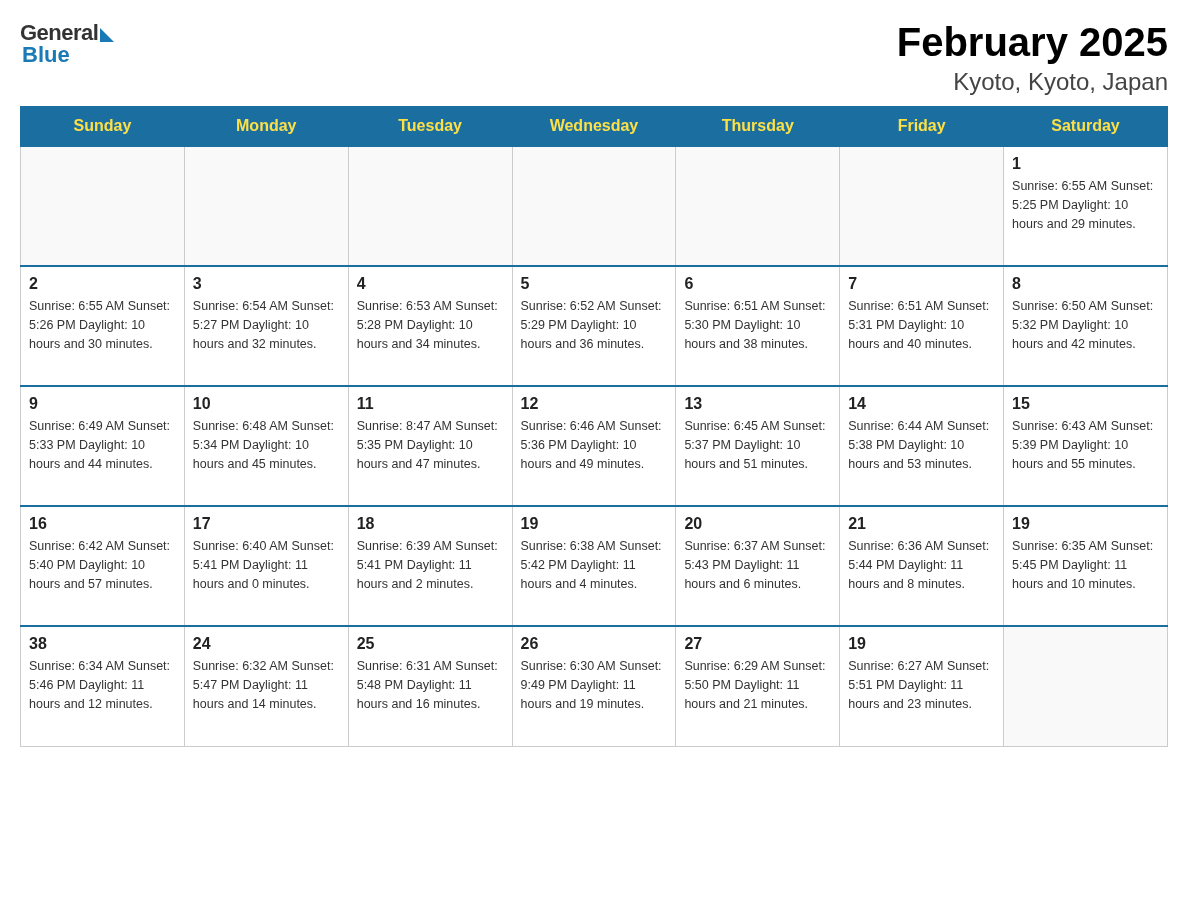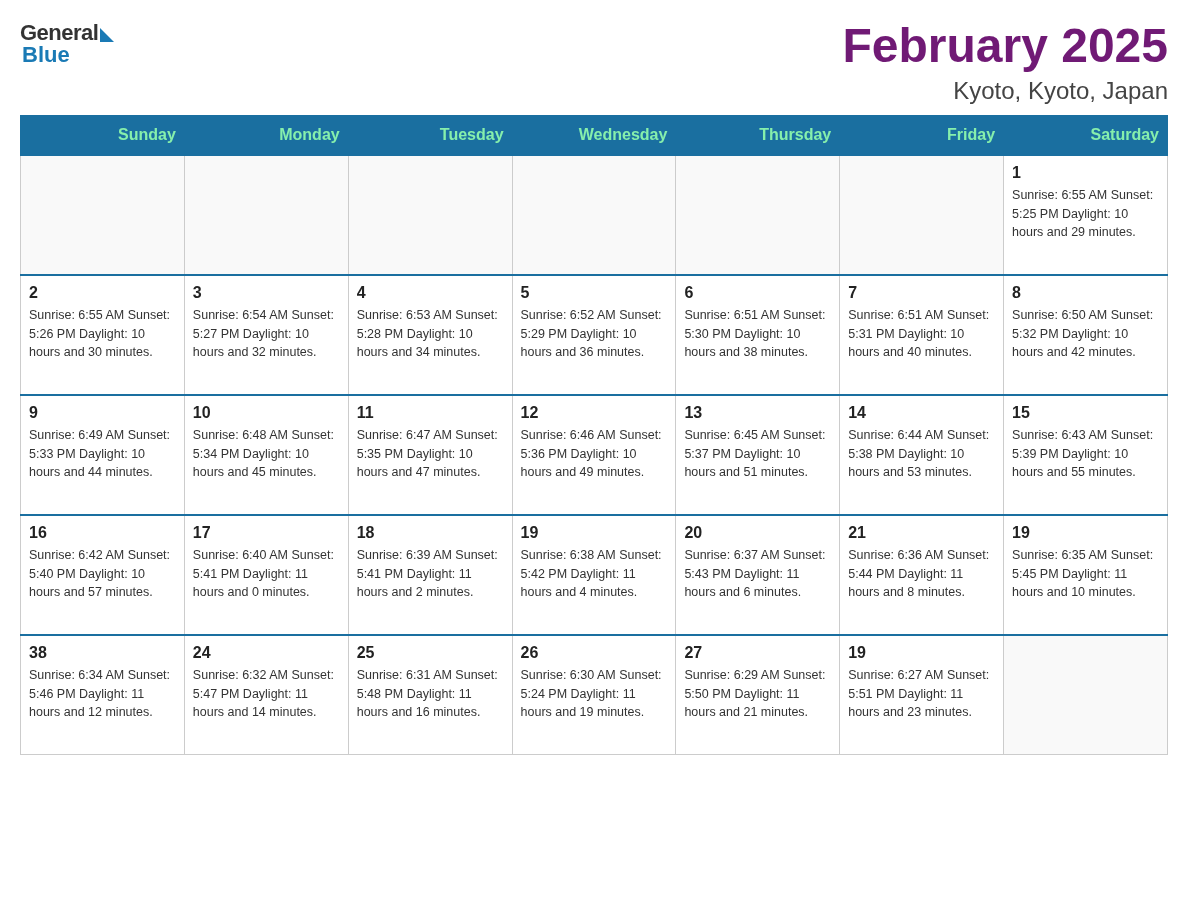--- a/index.html
+++ b/index.html
@@ -44,42 +44,42 @@
       font-size: 22px;
       font-weight: bold;
       color: #1a7ab5;
       margin-top: -4px;
       padding-left: 2px;
     }
     .title-area {
       text-align: right;
     }
     .calendar-title {
-      font-size: 48px;
-      font-weight: bold;
-      color: #701a75;
+      font-size: 40px;
+      font-weight: bold;
+      color: #000000;
       line-height: 1.1;
     }
     .calendar-subtitle {
       font-size: 24px;
       color: #444;
       margin-top: 4px;
     }
     .calendar {
       width: 100%;
       border-collapse: collapse;
       margin-top: 8px;
     }
     .calendar th {
       background-color: #1a6fa0;
-      color: #86efac;
+      color: #fde047;
       font-size: 16px;
       font-weight: bold;
       padding: 10px 8px;
-      text-align: right;
+      text-align: center;
       border: 1px solid #1a6fa0;
     }
     .calendar td {
       border: 1px solid #ccc;
       vertical-align: top;
       padding: 8px;
       width: calc(100% / 7);
       height: 120px;
     }
     .day-number {
@@ -196,21 +196,21 @@
 Daylight: 10 hours and 44 minutes.</div>
         </td>
         <td>
           <div class="day-number">10</div>
           <div class="day-info">Sunrise: 6:48 AM
 Sunset: 5:34 PM
 Daylight: 10 hours and 45 minutes.</div>
         </td>
         <td>
           <div class="day-number">11</div>
-          <div class="day-info">Sunrise: 6:47 AM
+          <div class="day-info">Sunrise: 8:47 AM
 Sunset: 5:35 PM
 Daylight: 10 hours and 47 minutes.</div>
         </td>
         <td>
           <div class="day-number">12</div>
           <div class="day-info">Sunrise: 6:46 AM
 Sunset: 5:36 PM
 Daylight: 10 hours and 49 minutes.</div>
         </td>
         <td>
@@ -291,21 +291,21 @@
         </td>
         <td>
           <div class="day-number">25</div>
           <div class="day-info">Sunrise: 6:31 AM
 Sunset: 5:48 PM
 Daylight: 11 hours and 16 minutes.</div>
         </td>
         <td>
           <div class="day-number">26</div>
           <div class="day-info">Sunrise: 6:30 AM
-Sunset: 5:24 PM
+Sunset: 9:49 PM
 Daylight: 11 hours and 19 minutes.</div>
         </td>
         <td>
           <div class="day-number">27</div>
           <div class="day-info">Sunrise: 6:29 AM
 Sunset: 5:50 PM
 Daylight: 11 hours and 21 minutes.</div>
         </td>
         <td>
           <div class="day-number">19</div>

